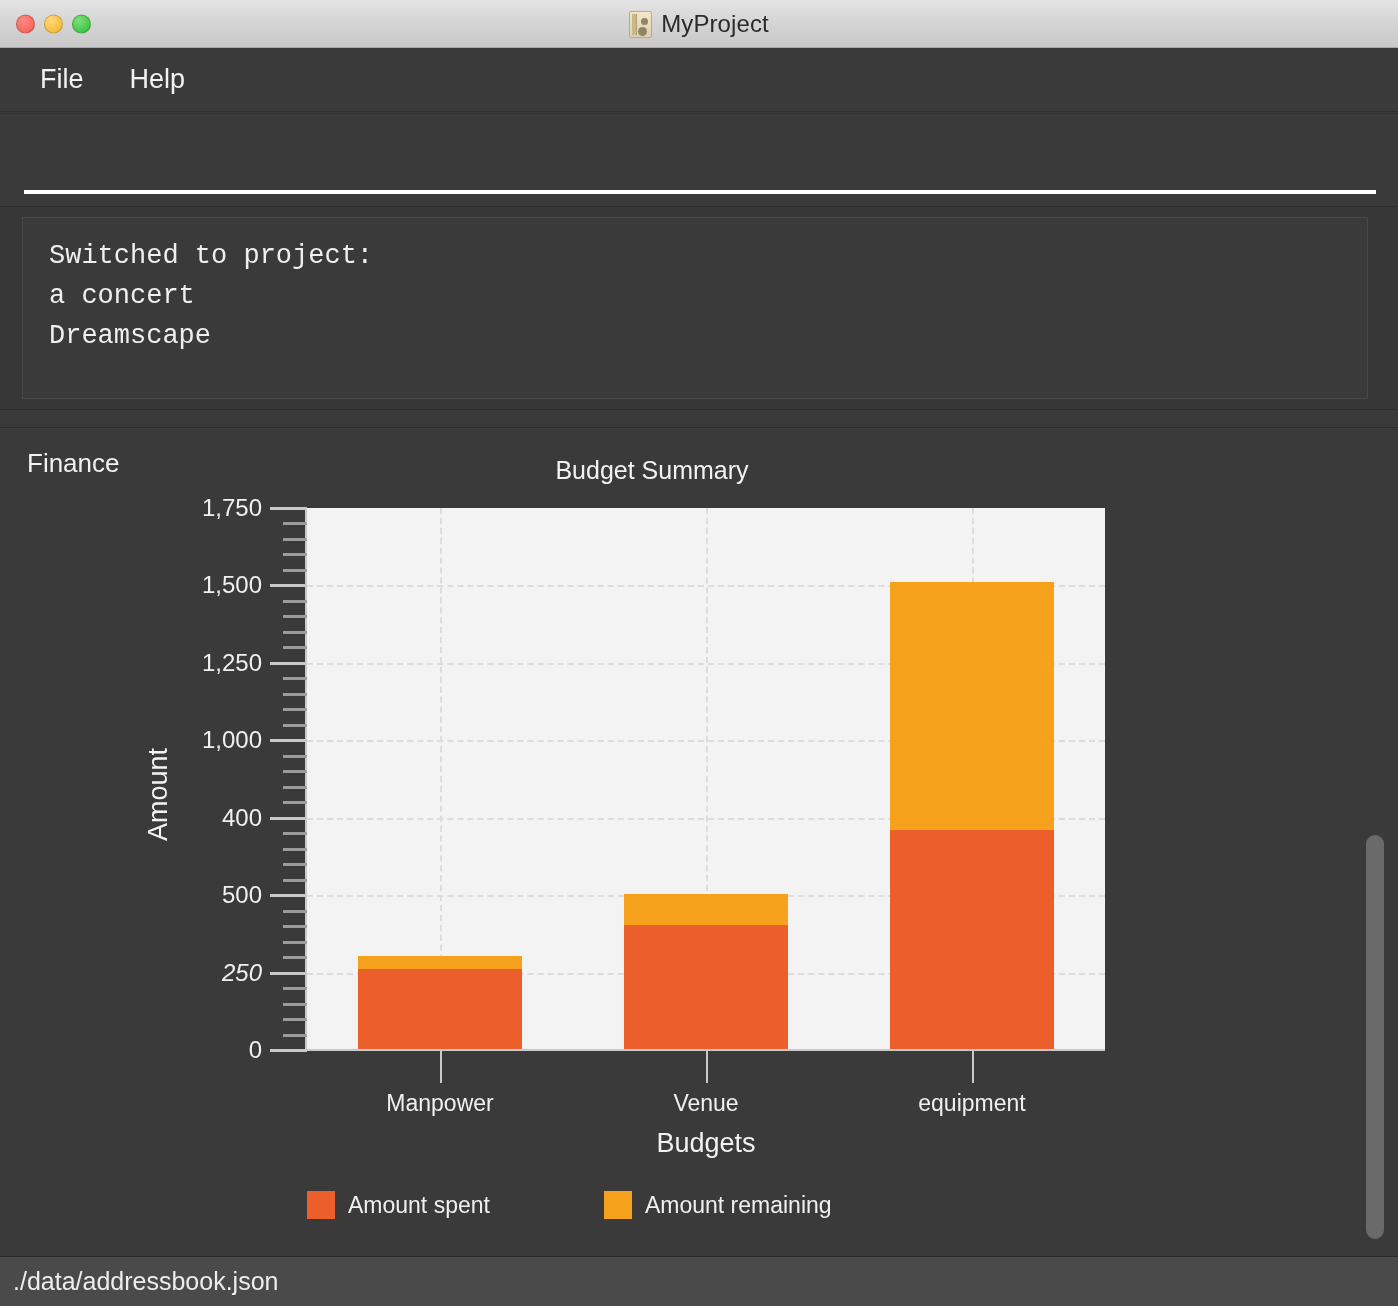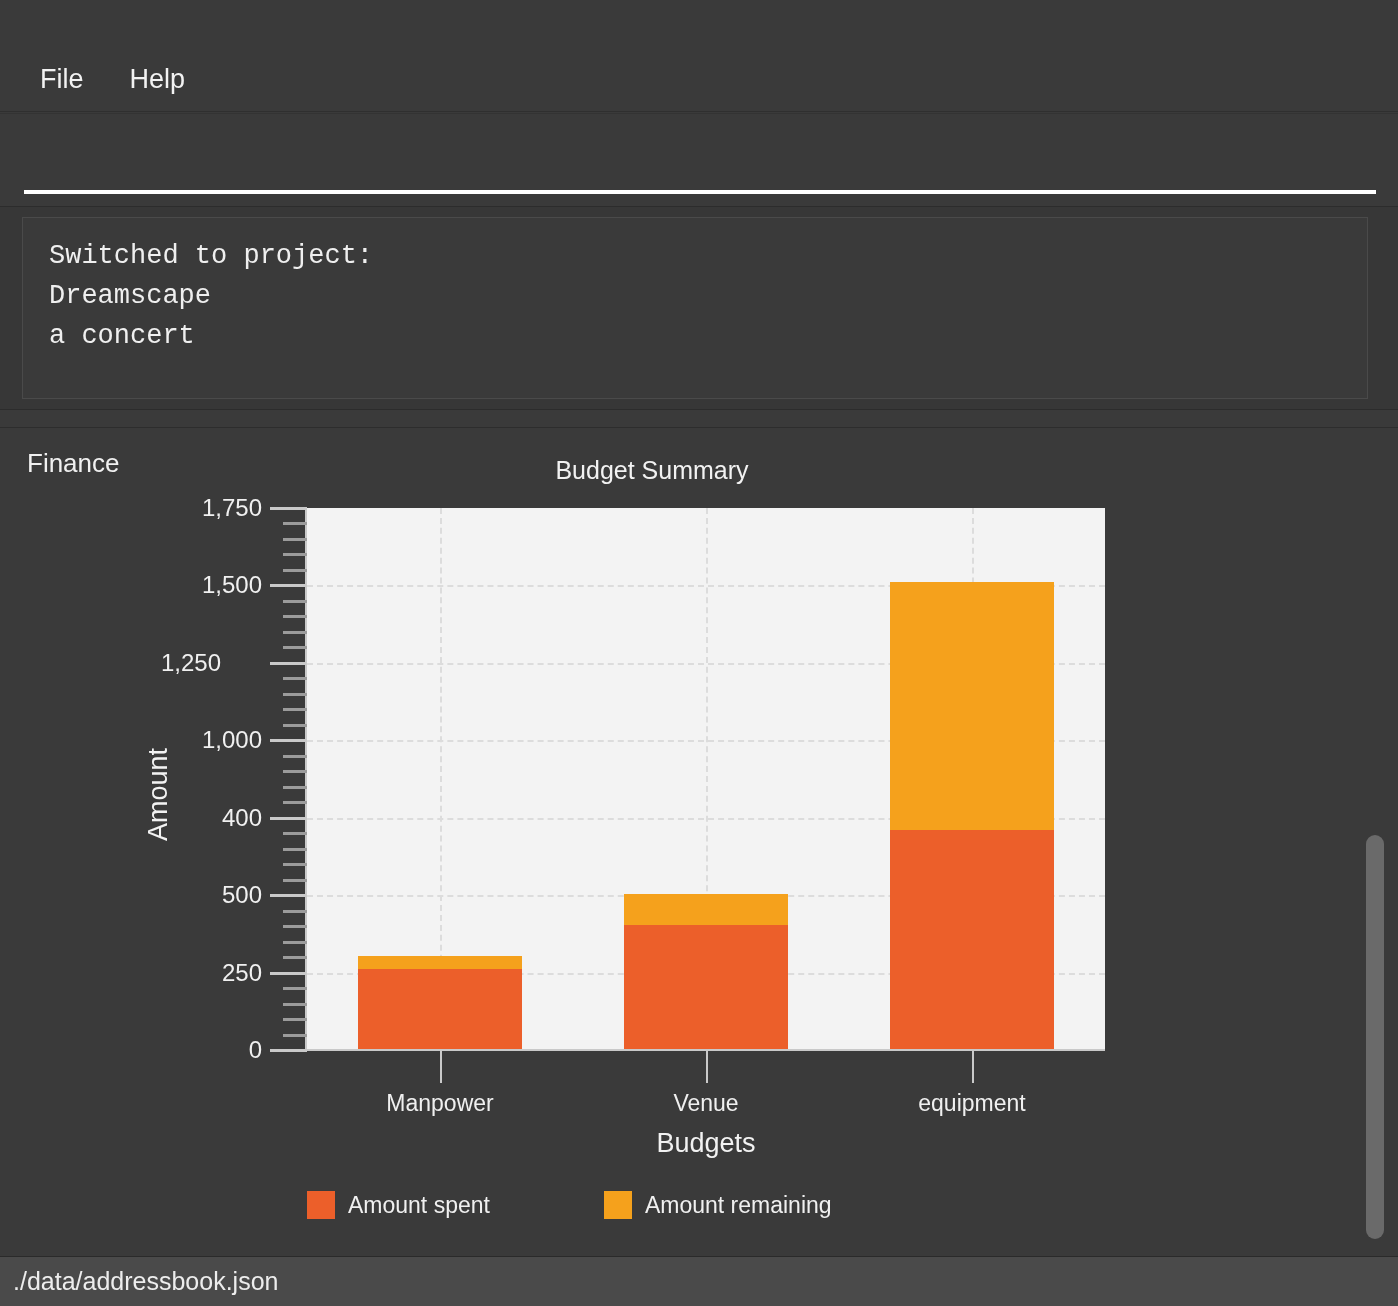--- a/index.html
+++ b/index.html
@@ -349,35 +349,46 @@
   .status-txt {
     font-size: 25px;
     color: #ededed;
   }
 </style>
 </head>
 <body>
 
 <div id="app">
 
+  <div class="titlebar">
+    <div class="traffic">
+      <div class="light red"></div>
+      <div class="light yellow"></div>
+      <div class="light green"></div>
+    </div>
+    <div class="title-center">
+      <span class="title-icon"></span>
+      <span class="title-text">MyProject</span>
+    </div>
+  </div>
 
   <div class="menubar">
     <div class="menu-item">File</div>
     <div class="menu-item">Help</div>
   </div>
 
   <div class="input-strip">
     <input class="text-input" type="text" value="" placeholder="" style="">
   </div>
 
   <div class="log-wrap">
     <div class="log-box">
       <div class="log-line">Switched to project:</div>
+      <div class="log-line">a concert</div>
       <div class="log-line">Dreamscape</div>
-      <div class="log-line">a concert</div>
     </div>
   </div>
 
   <div class="content">
 
     <div class="section-label">Finance</div>
     <div class="chart-title">Budget Summary</div>
 
     <div class="plot-outer">
       <div class="plot-bg"></div>
@@ -406,29 +417,29 @@
             <div class="bar-seg seg-remain" style="background: rgb(245, 161, 28); bottom: 219.897px; height: 247.771px;"></div>
           </div>
         </div>
     </div>
 
     <div class="yaxis-line"></div>
     <div id="yticklayer">
         <div class="ytick-major" style="left: 270px; width: 37px; top: 621px;"></div>
         <div class="ylabel-txt" style="left: 120px; width: 142px; top: 622px;">0</div>
         <div class="ytick-major" style="left: 270px; width: 37px; top: 543.571px;"></div>
-        <div class="ylabel-txt" style="left: 120px; width: 142px; top: 544.571px;">250</div>
+        <div class="ylabel-txt" style="left: 120px; width: 142px; top: 544.571px; font-style: italic;">250</div>
         <div class="ytick-major" style="left: 270px; width: 37px; top: 466.143px;"></div>
         <div class="ylabel-txt" style="left: 120px; width: 142px; top: 467.143px;">500</div>
         <div class="ytick-major" style="left: 270px; width: 37px; top: 388.714px;"></div>
         <div class="ylabel-txt" style="left: 120px; width: 142px; top: 389.714px;">400</div>
         <div class="ytick-major" style="left: 270px; width: 37px; top: 311.286px;"></div>
         <div class="ylabel-txt" style="left: 120px; width: 142px; top: 312.286px;">1,000</div>
         <div class="ytick-major" style="left: 270px; width: 37px; top: 233.857px;"></div>
-        <div class="ylabel-txt" style="left: 120px; width: 142px; top: 234.857px; text-align: center;">1,250</div>
+        <div class="ylabel-txt" style="left: 120px; width: 142px; top: 234.857px;">1,250</div>
         <div class="ytick-major" style="left: 270px; width: 37px; top: 156.429px;"></div>
         <div class="ylabel-txt" style="left: 120px; width: 142px; top: 157.429px;">1,500</div>
         <div class="ytick-major" style="left: 270px; width: 37px; top: 79px;"></div>
         <div class="ylabel-txt" style="left: 120px; width: 142px; top: 80px;">1,750</div>
         <div class="ytick-minor" style="left: 283px; width: 24px; top: 605.514px;"></div>
         <div class="ytick-minor" style="left: 283px; width: 24px; top: 590.029px;"></div>
         <div class="ytick-minor" style="left: 283px; width: 24px; top: 574.543px;"></div>
         <div class="ytick-minor" style="left: 283px; width: 24px; top: 559.057px;"></div>
         <div class="ytick-minor" style="left: 283px; width: 24px; top: 528.086px;"></div>
         <div class="ytick-minor" style="left: 283px; width: 24px; top: 512.6px;"></div>

